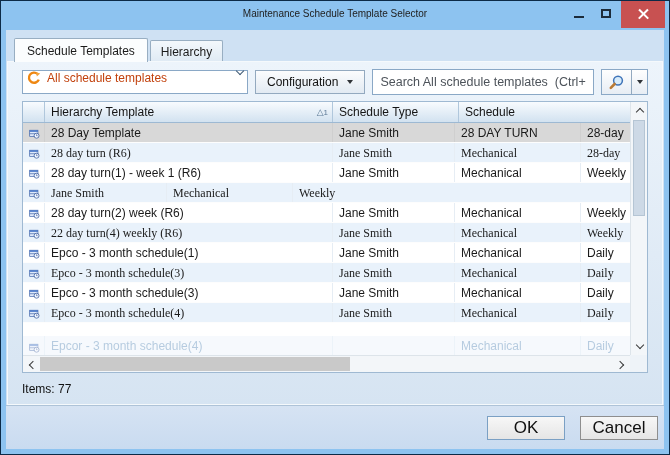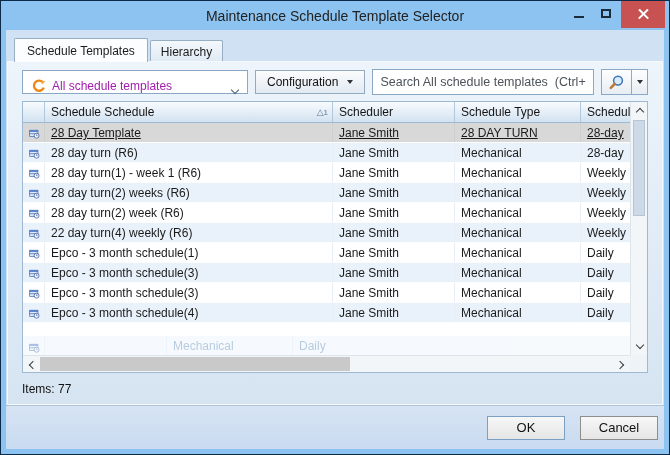--- a/index.html
+++ b/index.html
@@ -12,21 +12,21 @@
   .window {
     width:670px; height:455px;
     border:1px solid #0c2a47;
     background:#8dc3f0;
     position:relative;
   }
   
   .titlebar { height:29px; position:relative; }
   .titlebar .title {
     position:absolute; left:0; right:0; top:7px;
-    text-align:center; font-size:14px; color:#222;
+    text-align:center; font-size:10px; color:#222;
   }
   .controls { position:absolute; right:4px; top:0; display:flex; align-items:flex-start; }
   .cap-btn { width:27px; height:25px; display:flex; align-items:center; justify-content:center; cursor:default; }
   .glyph-min { width:10px; height:2px; background:#1c2b3a; margin-top:6px; }
   .glyph-max { width:10px; height:9px; border:2px solid #1c2b3a; background:transparent; }
   .btn-close {
     width:44px; height:27px; background:#c85151;
     position:relative; margin-left:2px;
   }
   .btn-close .x1,.btn-close .x2 {
@@ -56,22 +56,22 @@
     flex:1; margin:0 1px; margin-top:-1px;
     border:1px solid #f5f9fc;
     background:linear-gradient(#edf4fb,#d6e4f2);
     display:flex; flex-direction:column;
     position:relative; z-index:1;
   }
   
   .toolbar { display:flex; align-items:center; gap:7px; margin:7px 14px 6px; }
   .combo {
     width:226px; height:24px; background:#fff;
-    border:1px solid #8aa8c6; display:flex; align-items:flex-end;
-    gap:6px; padding:0 9px; font-size:12px; color:#a21caf; cursor:default;
+    border:1px solid #8aa8c6; display:flex; align-items:flex-start;
+    gap:6px; padding:0 4px; font-size:12px; color:#c2410c; cursor:default;
   }
   .chev {
     display:inline-block; width:6px; height:6px;
     border-right:1.6px solid #3f5a74; border-bottom:1.6px solid #3f5a74;
   }
   .chev.down  { transform:rotate(45deg); margin-top:-3px; }
   .chev.up    { transform:rotate(-135deg); margin-bottom:-3px; }
   .chev.left  { transform:rotate(135deg); margin-left:3px; }
   .chev.right { transform:rotate(-45deg); margin-right:3px; }
   .chev.dark  { border-color:#3a3a3a; }
@@ -112,27 +112,27 @@
   }
   .sort-ind { margin-left:auto; font-size:9px; color:#5d7a96; display:flex; align-items:flex-end; }
   .sort-ind .num { font-size:8px; margin-top:3px; }
   .c-icon { width:22px; display:flex; align-items:center; justify-content:center; padding:0; }
   .c-template  { width:288px; }
   .c-scheduler { width:122px; }
   .c-type      { width:126px; }
   .c-freq      { flex:1; border-right:none !important; }
   .rows { position:absolute; top:21px; left:0; right:17px; }
   .grow { height:20px; display:flex; background:#fff; border-bottom:1px solid #fdfdfd; cursor:default; }
-  .grow.alt { background:#e9f2fb; }
+  .grow.alt { background:#e9f2fb;font-family:Liberation Serif, serif; }
   .grow.sel { background:#d8d8d8; }
   .gcell {
     font-size:12px; color:#1a1a1a; padding:3px 4px 0 6px;
     border-right:1px solid #e6edf4; white-space:nowrap; overflow:hidden;
   }
-  .grow.sel .gcell { border-right-color:#cfcfcf;text-decoration:underline; }
+  .grow.sel .gcell { border-right-color:#cfcfcf; }
   .ghost {
     position:absolute; left:0; right:17px; top:234px; height:20px;
     display:flex; background:#eef5fc; opacity:0.5; color:#6f99c2;
   }
   .ghost .gcell { color:#6f99c2; border-right-color:#dbe8f4; }
   
   .vscroll {
     position:absolute; top:0; right:0; bottom:17px; width:17px;
     background:#f3f6f9; border-left:1px solid #dde4ea;
   }
@@ -153,21 +153,21 @@
   .corner { position:absolute; right:0; bottom:0; width:17px; height:17px; background:#eef3f8; }
   
   .status { padding:9px 14px 0; font-size:12px; color:#111; flex:1; }
   .footer {
     height:44px; border-top:1px solid #aec3d8;
     background:linear-gradient(#d6e3f3,#c9dbf0);
     display:flex; align-items:center; justify-content:flex-end;
     gap:15px; padding-right:6px;
   }
   .btn {
-    min-width:78px; height:24px; font-size:13px; color:#111;
+    min-width:78px; height:24px; font-size:17px; color:#111;
     border:1px solid #8e8e8e; background:linear-gradient(#f7f7f7,#e5e5e5);
     text-align:center; line-height:22px; cursor:default;
   }
   .btn.ok { border-color:#7ba0c4; }
 </style>
 </head>
 <body>
 
 <div class="window">
 
@@ -220,27 +220,26 @@
           <div class="search-arrow">
             <span class="tri-down"></span>
           </div>
         </div>
       </div>
 
       <div class="grid">
         <div class="gheader">
           <div class="hcell c-icon"></div>
           <div class="hcell c-template">
-            <span>Schedule Schedule</span>
+            <span>Hierarchy Template</span>
             <span class="sort-ind">
               <span>△</span>
                 <span class="num">1</span>
             </span>
           </div>
-          <div class="hcell c-scheduler">Scheduler</div>
           <div class="hcell c-type">Schedule Type</div>
           <div class="hcell c-freq">Schedule</div>
         </div>
 
         <div class="rows">
             <div class="grow sel">
     <div class="gcell c-icon">
       <svg width="15" height="14" viewBox="0 0 16 14">
         <rect x="1" y="1.5" width="12" height="9" fill="#dfe9fa" stroke="#3c62a8"></rect>
         <rect x="1" y="1.5" width="12" height="2.4" fill="#4a78c8"></rect>
@@ -291,21 +290,20 @@
     <div class="gcell c-icon">
       <svg width="15" height="14" viewBox="0 0 16 14">
         <rect x="1" y="1.5" width="12" height="9" fill="#dfe9fa" stroke="#3c62a8"></rect>
         <rect x="1" y="1.5" width="12" height="2.4" fill="#4a78c8"></rect>
         <line x1="1" y1="6.6" x2="13" y2="6.6" stroke="#3c62a8"></line>
         <circle cx="11" cy="9.5" r="3.6" fill="#f4f8ff" stroke="#2b4f94"></circle>
         <line x1="11" y1="9.5" x2="11" y2="7.6" stroke="#2b4f94"></line>
         <line x1="11" y1="9.5" x2="12.4" y2="9.5" stroke="#2b4f94"></line>
       </svg>
     </div>
-    <div class="gcell c-template">28 day turn(2) weeks (R6)</div>
     <div class="gcell c-scheduler">Jane Smith</div>
     <div class="gcell c-type">Mechanical</div>
     <div class="gcell c-freq">Weekly</div>
   </div>
             <div class="grow">
     <div class="gcell c-icon">
       <svg width="15" height="14" viewBox="0 0 16 14">
         <rect x="1" y="1.5" width="12" height="9" fill="#dfe9fa" stroke="#3c62a8"></rect>
         <rect x="1" y="1.5" width="12" height="2.4" fill="#4a78c8"></rect>
         <line x1="1" y1="6.6" x2="13" y2="6.6" stroke="#3c62a8"></line>
@@ -405,20 +403,21 @@
           <div class="gcell c-icon">
             <svg width="15" height="14" viewBox="0 0 16 14">
               <rect x="1" y="1.5" width="12" height="9" fill="#dfe9fa" stroke="#3c62a8"></rect>
               <rect x="1" y="1.5" width="12" height="2.4" fill="#4a78c8"></rect>
               <line x1="1" y1="6.6" x2="13" y2="6.6" stroke="#3c62a8"></line>
               <circle cx="11" cy="9.5" r="3.6" fill="#f4f8ff" stroke="#2b4f94"></circle>
               <line x1="11" y1="9.5" x2="11" y2="7.6" stroke="#2b4f94"></line>
               <line x1="11" y1="9.5" x2="12.4" y2="9.5" stroke="#2b4f94"></line>
             </svg>
           </div>
+          <div class="gcell c-template">Epcor - 3 month schedule(4)</div>
           <div class="gcell c-scheduler"></div>
           <div class="gcell c-type">Mechanical</div>
           <div class="gcell c-freq">Daily</div>
         </div>
 
         <div class="vscroll">
           <div class="arr top">
               <span class="chev up dark"></span>
             </div>
           <div class="vthumb"></div>

